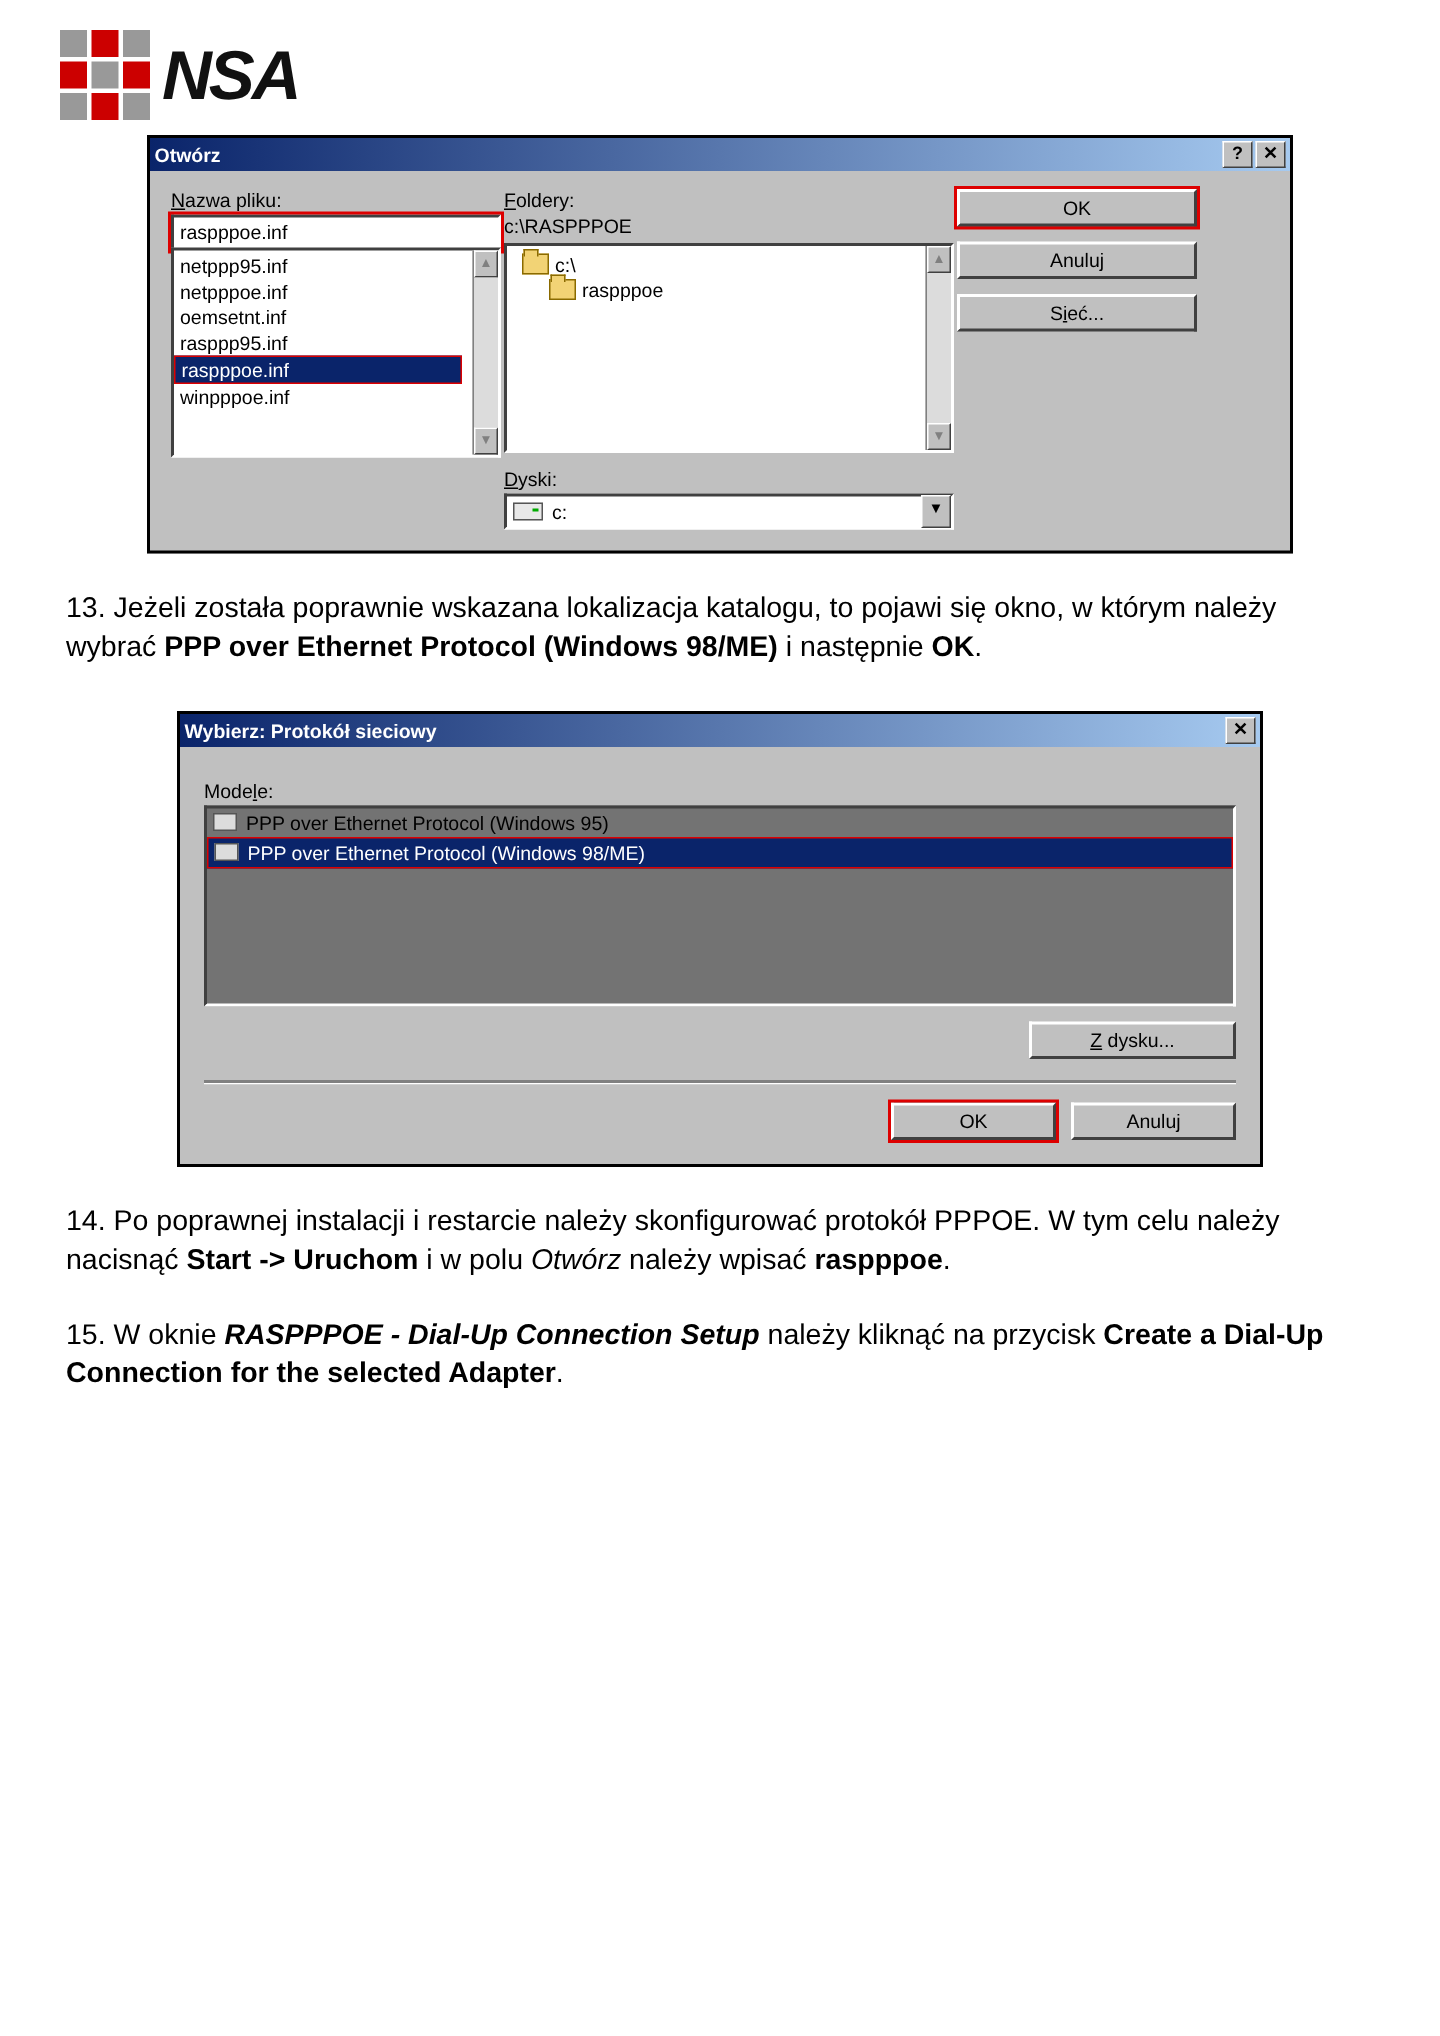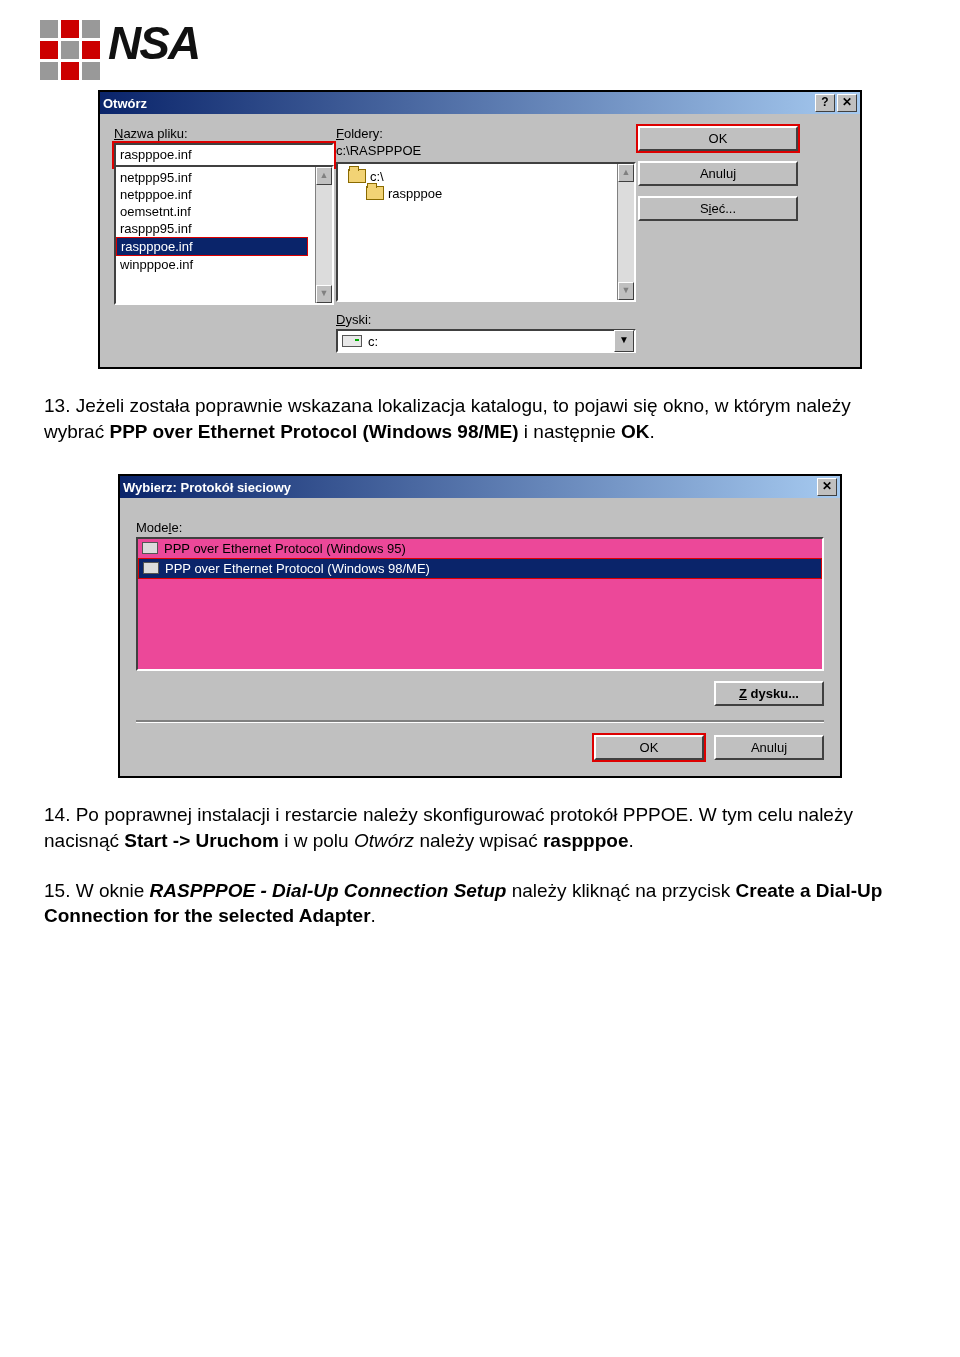--- a/index.html
+++ b/index.html
@@ -7,21 +7,21 @@
     background: #fff;
     font-family: Arial, Helvetica, sans-serif;
     color: #000;
     width: 960px;
   }
   .page {
     padding: 20px 40px 40px 40px;
   }
   
   .logo-wrap { margin-bottom: 10px; }
-  .logo-row { display: flex; align-items: flex-start; gap: 8px; }
+  .logo-row { display: flex; align-items: center; gap: 8px; }
   .logo-squares {
     display: grid;
     grid-template-columns: repeat(3, 18px);
     grid-template-rows: repeat(3, 18px);
     gap: 3px;
   }
   .sq { width: 18px; height: 18px; }
   .sq-g { background: #999; }
   .sq-r { background: #c00; }
   .logo-text {
@@ -185,36 +185,36 @@
   .net-icon {
     width: 40px; height: 40px; flex-shrink: 0;
     position: relative;
   }
   .net-icon .cable { position:absolute; left:18px; top:0; width:4px; height:40px; background:#bca300; }
   .net-icon .plug { position:absolute; left:2px; top:6px; width:14px; height:14px; background:#ddd; border:1px solid #555; transform: rotate(-20deg);}
   .net-icon .plug2 { position:absolute; right:2px; bottom:4px; width:14px; height:14px; background:#ddd; border:1px solid #555; transform: rotate(20deg);}
   .d2-instr { font-size: 13px; line-height: 1.35; flex:1; }
   .d2-models-label { margin-top: 8px; margin-bottom: 2px; }
   .d2-list {
-    background: #ec4899;
+    background: #737373;
     border-top: 2px solid #404040;
     border-left: 2px solid #404040;
     border-right: 2px solid #fff;
     border-bottom: 2px solid #fff;
     height: 130px;
     overflow: hidden;
   }
   .d2-list .list-item { padding: 2px 4px; }
   .proto-icon {
     display: inline-block; width: 14px; height: 10px;
     background: #dcdcdc; border: 1px solid #555;
     margin-right: 6px; vertical-align: -1px;
   }
   .d2-btnrow { display: flex; justify-content: flex-end; margin-top: 10px; }
-  .d2-btnrow .btn { width: 110px; font-weight: bold; }
+  .d2-btnrow .btn { width: 138px; }
   .d2-sep { height: 2px; background: #808080; margin: 14px 0 12px 0; border-bottom:1px solid #fff; }
   .d2-footer { display: flex; justify-content: flex-end; gap: 10px; }
   .d2-footer .btn { width: 110px; }
   
   .para { font-size: 19px; line-height: 1.35; margin: 24px 4px 0 4px; }
   .para b { font-weight: bold; }
   .para i { font-style: italic; }
 </style>
 </head>
 <body>

